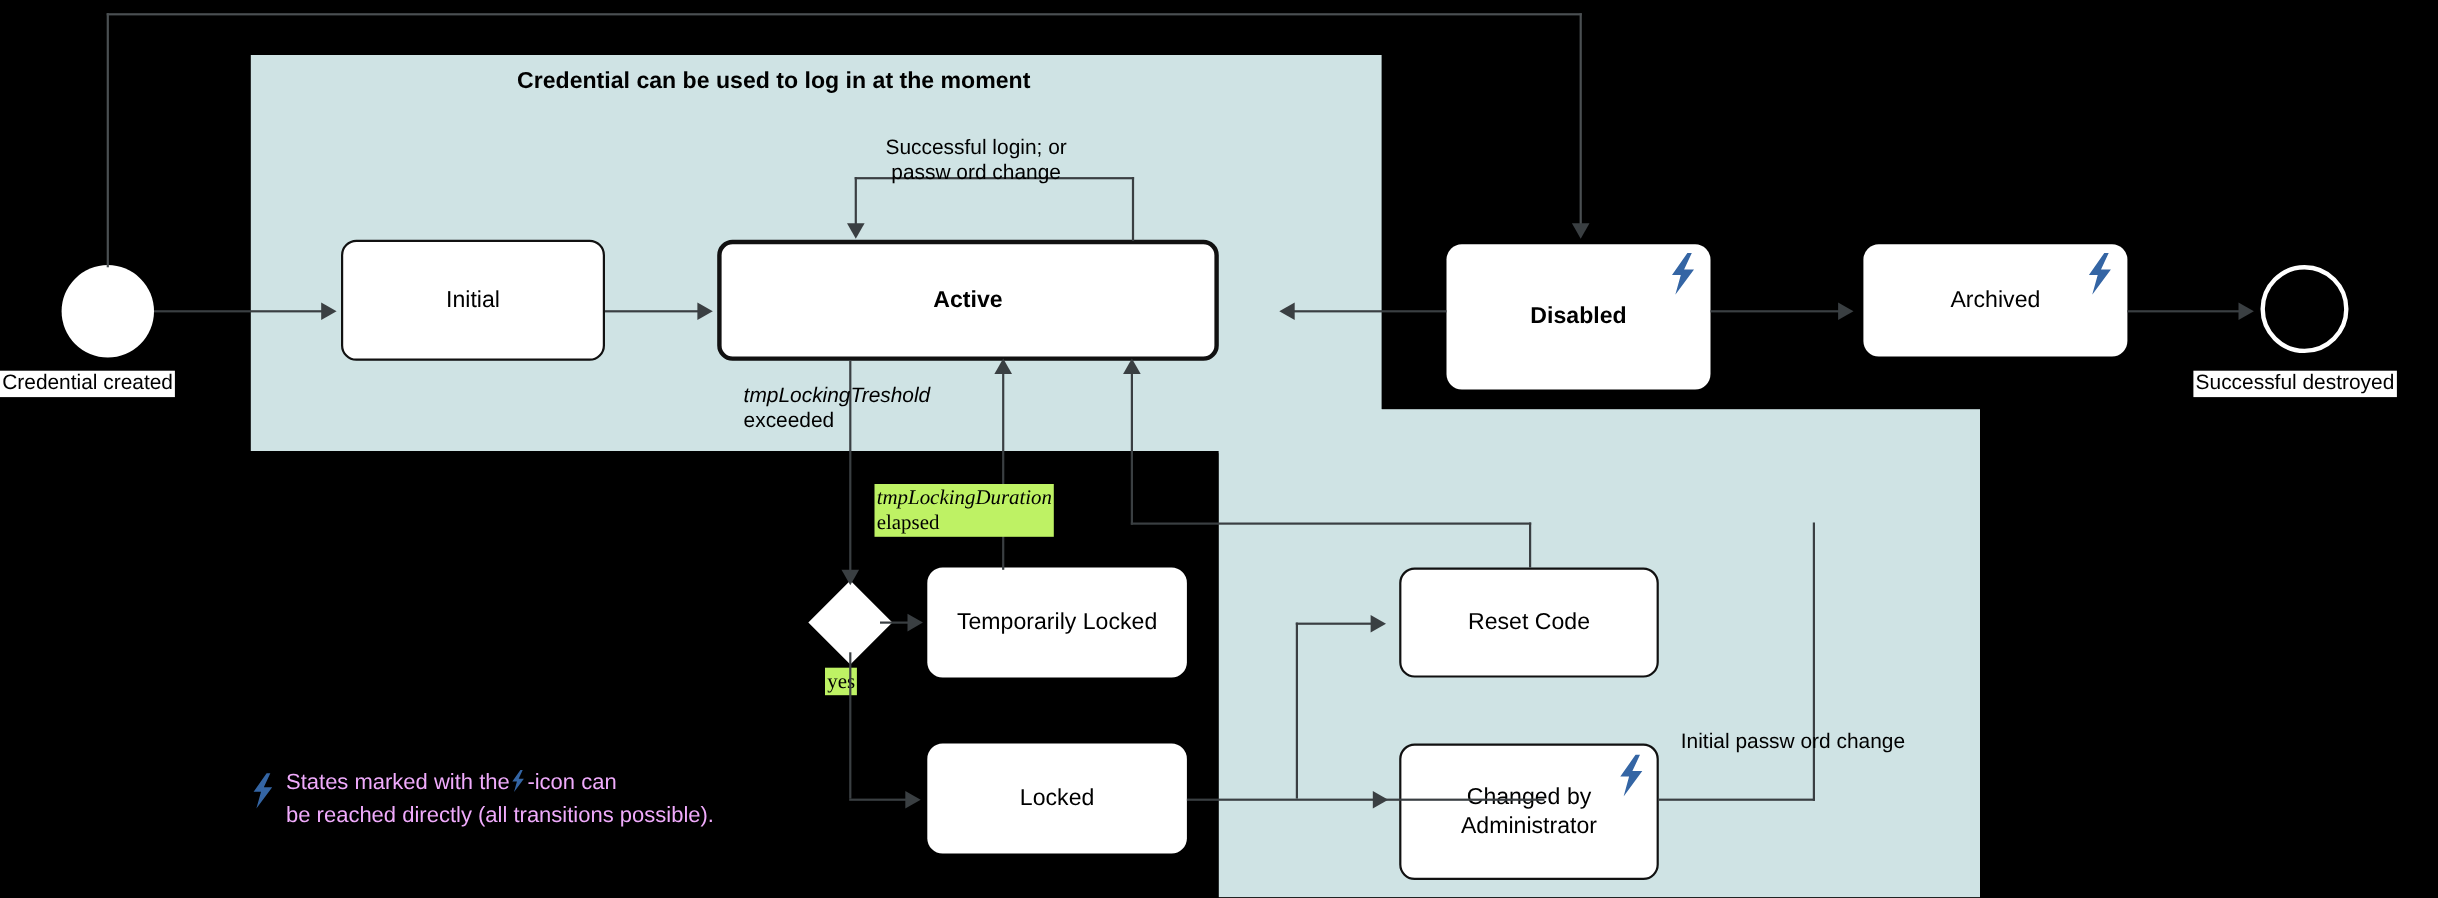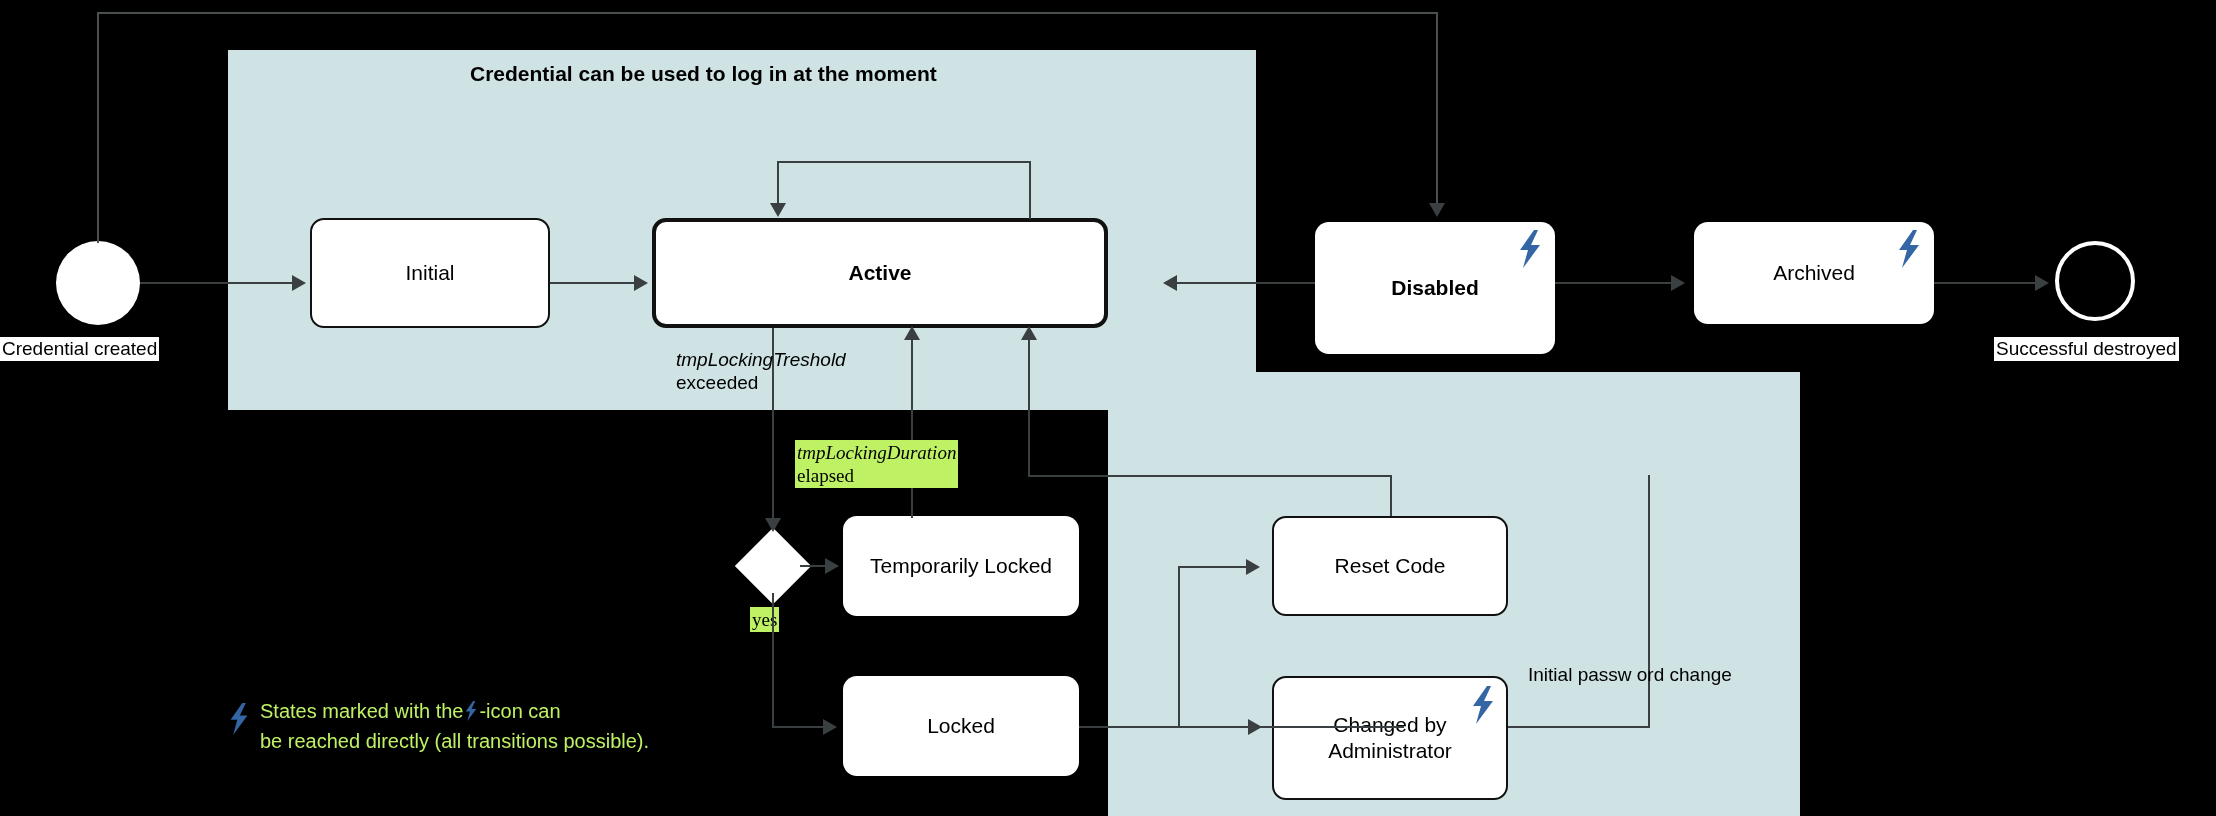--- a/index.html
+++ b/index.html
@@ -123,21 +123,21 @@
     line-height: 1;
     pointer-events: none;
   }
   .bolt svg { display: block; }
   
   #legend {
     position: absolute;
     display: flex;
     align-items: flex-start;
     gap: 10px;
-    color: #bef264;
+    color: #f0abfc;
     font-size: 20px;
     line-height: 1.35;
     white-space: nowrap;
   }
   #legend .legend-text { position: relative; }
   #legend .inline-bolt {
     display: inline-block;
     vertical-align: -3px;
     margin: 0 1px;
   }
@@ -224,20 +224,24 @@
   <div class="line v thin" style="left:1436px; top:12px; height:193px;"></div>
   <div class="arrow down" style="left:1429px; top:203px;"></div>
 
   <div class="line h" style="left:550px; top:282px; width:86px;"></div>
   <div class="arrow right" style="left:634px; top:275px;"></div>
 
   <div class="line v" style="left:1029px; top:161px; height:58px;"></div>
   <div class="line h" style="left:777px; top:161px; width:254px;"></div>
   <div class="line v" style="left:777px; top:161px; height:44px;"></div>
   <div class="arrow down" style="left:770px; top:203px;"></div>
+  <div class="tlabel" style="left:805px; top:123px; text-align:center;">
+    <span>Successful login; or</span><br>
+    <span>passw ord change</span>
+  </div>
 
   <div class="line h" style="left:1175px; top:282px; width:140px;"></div>
   <div class="arrow left" style="left:1163px; top:275px;"></div>
 
   <div class="line h" style="left:1555px; top:282px; width:118px;"></div>
   <div class="arrow right" style="left:1671px; top:275px;"></div>
 
   <div class="line h" style="left:1934px; top:282px; width:103px;"></div>
   <div class="arrow right" style="left:2035px; top:275px;"></div>
 

